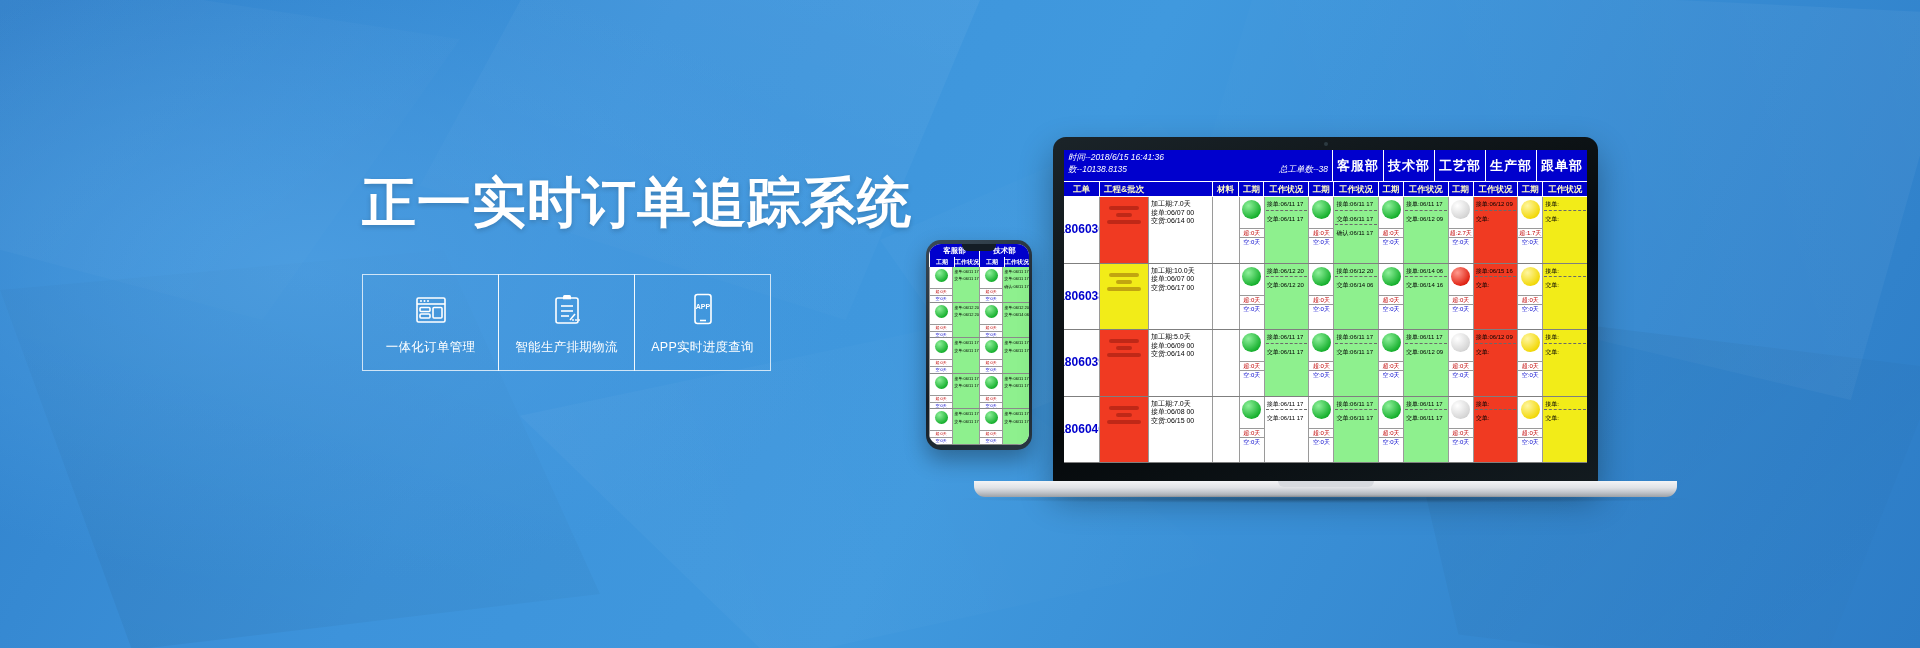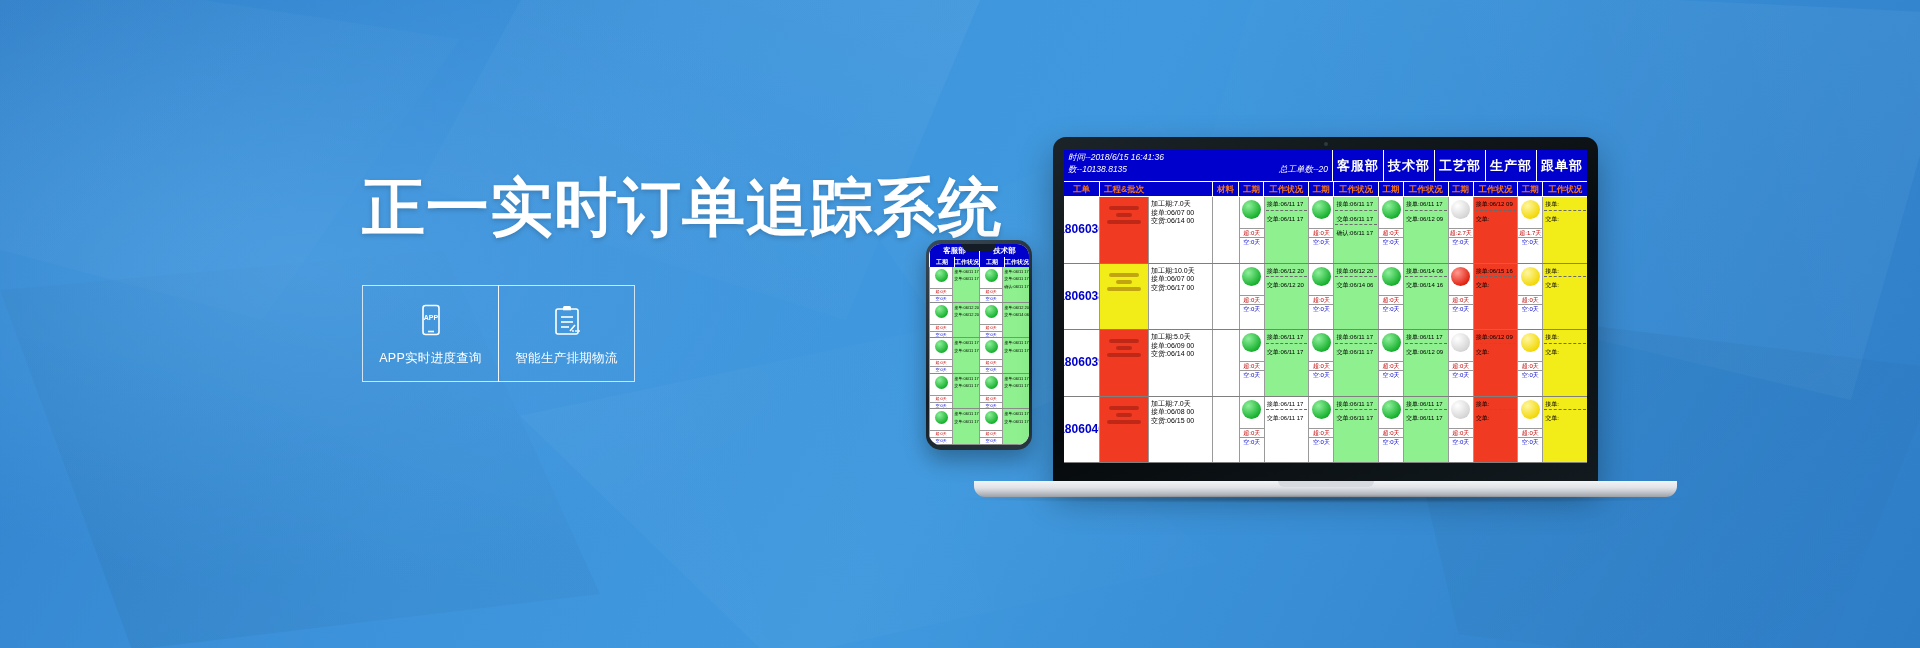--- a/index.html
+++ b/index.html
@@ -35,21 +35,21 @@
   .f6 { top:300px; left:1380px; width:560px; height:380px;
         background: linear-gradient(140deg, rgba(0,0,0,.055), rgba(0,0,0,0));
         clip-path: polygon(0 0, 100% 18%, 78% 100%, 14% 88%); }
   .f7 { top:120px; left:880px; width:420px; height:300px;
         background: linear-gradient(30deg, rgba(255,255,255,.03), rgba(255,255,255,0));
         clip-path: polygon(0 40%, 66% 0, 100% 60%, 30% 100%); }
 
   
   .copy { position: absolute; left: 362px; top: 168px; width: 640px; }
   .headline {
-    color: #ffffff; font-weight: bold; font-size: 63px; line-height: 1.26;
+    color: #ffffff; font-weight: bold; font-size: 54px; line-height: 1.26;
     letter-spacing: 1px; text-shadow: 0 2px 5px rgba(0,0,0,.18);
     white-space: nowrap;
   }
   .features { display: flex; margin-top: 38px; }
   .feature {
     width: 137px; height: 97px; border: 1px solid rgba(255,255,255,.75);
     display: flex; flex-direction: column; align-items: center;
     justify-content: center; margin-left: -1px;
   }
   .feature:first-child { margin-left: 0; }
@@ -94,21 +94,21 @@
   .topbar { background:#0000cd; color:#fff; height:32px; display:flex;
             border-bottom:1px solid #fff; }
   .tb-left { width:268px; padding:1px 4px; }
   .tb-line { font-size:8.5px; line-height:12px; white-space:nowrap;
              display:flex; justify-content:space-between; }
   .tb-line b { font-weight:normal;font-style:italic; }
   .depts { flex:1; display:flex; }
   .dept { flex:1; text-align:center; font-size:13px; font-weight:bold;
           line-height:32px; border-left:1px solid #ffffff;
           letter-spacing:1px; }
-  .hdr { display:flex; background:#0000cd; color:#f97316; height:15px;
+  .hdr { display:flex; background:#0000cd; color:#fef9c3; height:15px;
          border-bottom:1px solid #fff; }
   .hc { font-size:8.5px; font-weight:bold; line-height:15px; text-align:center;
         border-left:1px solid #fff; white-space:nowrap; overflow:hidden; }
   .body { height: calc(100% - 47px); display:flex; flex-direction:column; }
   .row { flex:1; display:flex; border-bottom:1px solid #7f7f7f; min-height:0; }
   .cell { border-left:1px solid #9a9a9a; position:relative; overflow:hidden;
           background:#fff; }
   .cell:first-child { border-left:none; }
   .c-wo { width:41px; display:flex; align-items:center; justify-content:center;
           color:#0000cd; font-weight:bold; font-size:12px; line-height:13px;
@@ -173,50 +173,65 @@
   <div class="facet f4"></div>
   <div class="facet f5"></div>
   <div class="facet f6"></div>
   <div class="facet f7"></div>
 
   <div class="copy">
     <div class="headline">正一实时订单追踪系统</div>
 
     <div class="features">
 
-
       <div class="feature">
         <span class="ficon">
-          <svg width="26" height="34" viewBox="0 0 26 34" fill="none" stroke="#ffffff" stroke-width="1.6">
-            <rect x="5" y="1.5" width="16" height="29" rx="2.5"></rect>
-            <line x1="10" y1="27.5" x2="16" y2="27.5"></line>
-            <text x="13" y="16" font-size="7" fill="#ffffff" stroke="none" text-anchor="middle" font-family="Liberation Sans, sans-serif" font-weight="bold">APP</text>
+          <svg width="34" height="28" viewBox="0 0 34 28" fill="none" stroke="#ffffff" stroke-width="1.6">
+            <rect x="3" y="2" width="28" height="24" rx="1.5"></rect>
+            <line x1="3" y1="8" x2="31" y2="8"></line>
+            <circle cx="7" cy="5" r="1" fill="#fff" stroke="none"></circle>
+            <circle cx="10.5" cy="5" r="1" fill="#fff" stroke="none"></circle>
+            <circle cx="14" cy="5" r="1" fill="#fff" stroke="none"></circle>
+            <rect x="6" y="11.5" width="10" height="4" rx="1"></rect>
+            <rect x="6" y="18" width="10" height="4" rx="1"></rect>
+            <rect x="19" y="11.5" width="9" height="10.5" rx="1"></rect>
           </svg>
         </span>
-        <span class="flabel">APP实时进度查询</span>
+        <span class="flabel">一体化订单管理</span>
       </div>
 
       <div class="feature">
         <span class="ficon">
           <svg width="30" height="32" viewBox="0 0 30 32" fill="none" stroke="#ffffff" stroke-width="1.6">
             <rect x="4" y="4" width="22" height="25" rx="2"></rect>
             <path d="M11 4 V2.5 a1.5 1.5 0 0 1 1.5-1.5 h5 A1.5 1.5 0 0 1 19 2.5 V4 Z" fill="#fff" stroke="none"></path>
             <path d="M11 4.5 h8"></path>
             <line x1="9" y1="12" x2="21" y2="12"></line>
             <line x1="9" y1="17" x2="21" y2="17"></line>
             <line x1="9" y1="22" x2="17" y2="22"></line>
             <path d="M18 26 l5 -6" stroke-width="1.6"></path>
             <circle cx="21" cy="26" r=".9" fill="#fff" stroke="none"></circle>
             <circle cx="24" cy="26" r=".9" fill="#fff" stroke="none"></circle>
             <circle cx="27" cy="26" r=".9" fill="#fff" stroke="none"></circle>
           </svg>
         </span>
         <span class="flabel">智能生产排期物流</span>
       </div>
 
+      <div class="feature">
+        <span class="ficon">
+          <svg width="26" height="34" viewBox="0 0 26 34" fill="none" stroke="#ffffff" stroke-width="1.6">
+            <rect x="5" y="1.5" width="16" height="29" rx="2.5"></rect>
+            <line x1="10" y1="27.5" x2="16" y2="27.5"></line>
+            <text x="13" y="16" font-size="7" fill="#ffffff" stroke="none" text-anchor="middle" font-family="Liberation Sans, sans-serif" font-weight="bold">APP</text>
+          </svg>
+        </span>
+        <span class="flabel">APP实时进度查询</span>
+      </div>
+
     </div>
   </div>
 
   <div class="phone">
     <div class="notch"></div>
     <div class="pscreen">
       <div class="p-depts">
         <div class="p-dept">客服部</div>
         <div class="p-dept">技术部</div>
       </div>
@@ -338,21 +353,21 @@
       <div class="screen">
         <div class="dash">
 
           <div class="topbar">
             <div class="tb-left">
               <div class="tb-line">
                   <b>时间--2018/6/15 16:41:36</b>
                 </div>
               <div class="tb-line">
                 <b>数--10138.8135</b>
-                <b>总工单数--20</b>
+                <b>总工单数--38</b>
               </div>
             </div>
             <div class="depts" id="dept-header">
                 <div class="dept">客服部</div>
                 <div class="dept">技术部</div>
                 <div class="dept">工艺部</div>
                 <div class="dept">生产部</div>
                 <div class="dept">跟单部</div>
               </div>
           </div>

